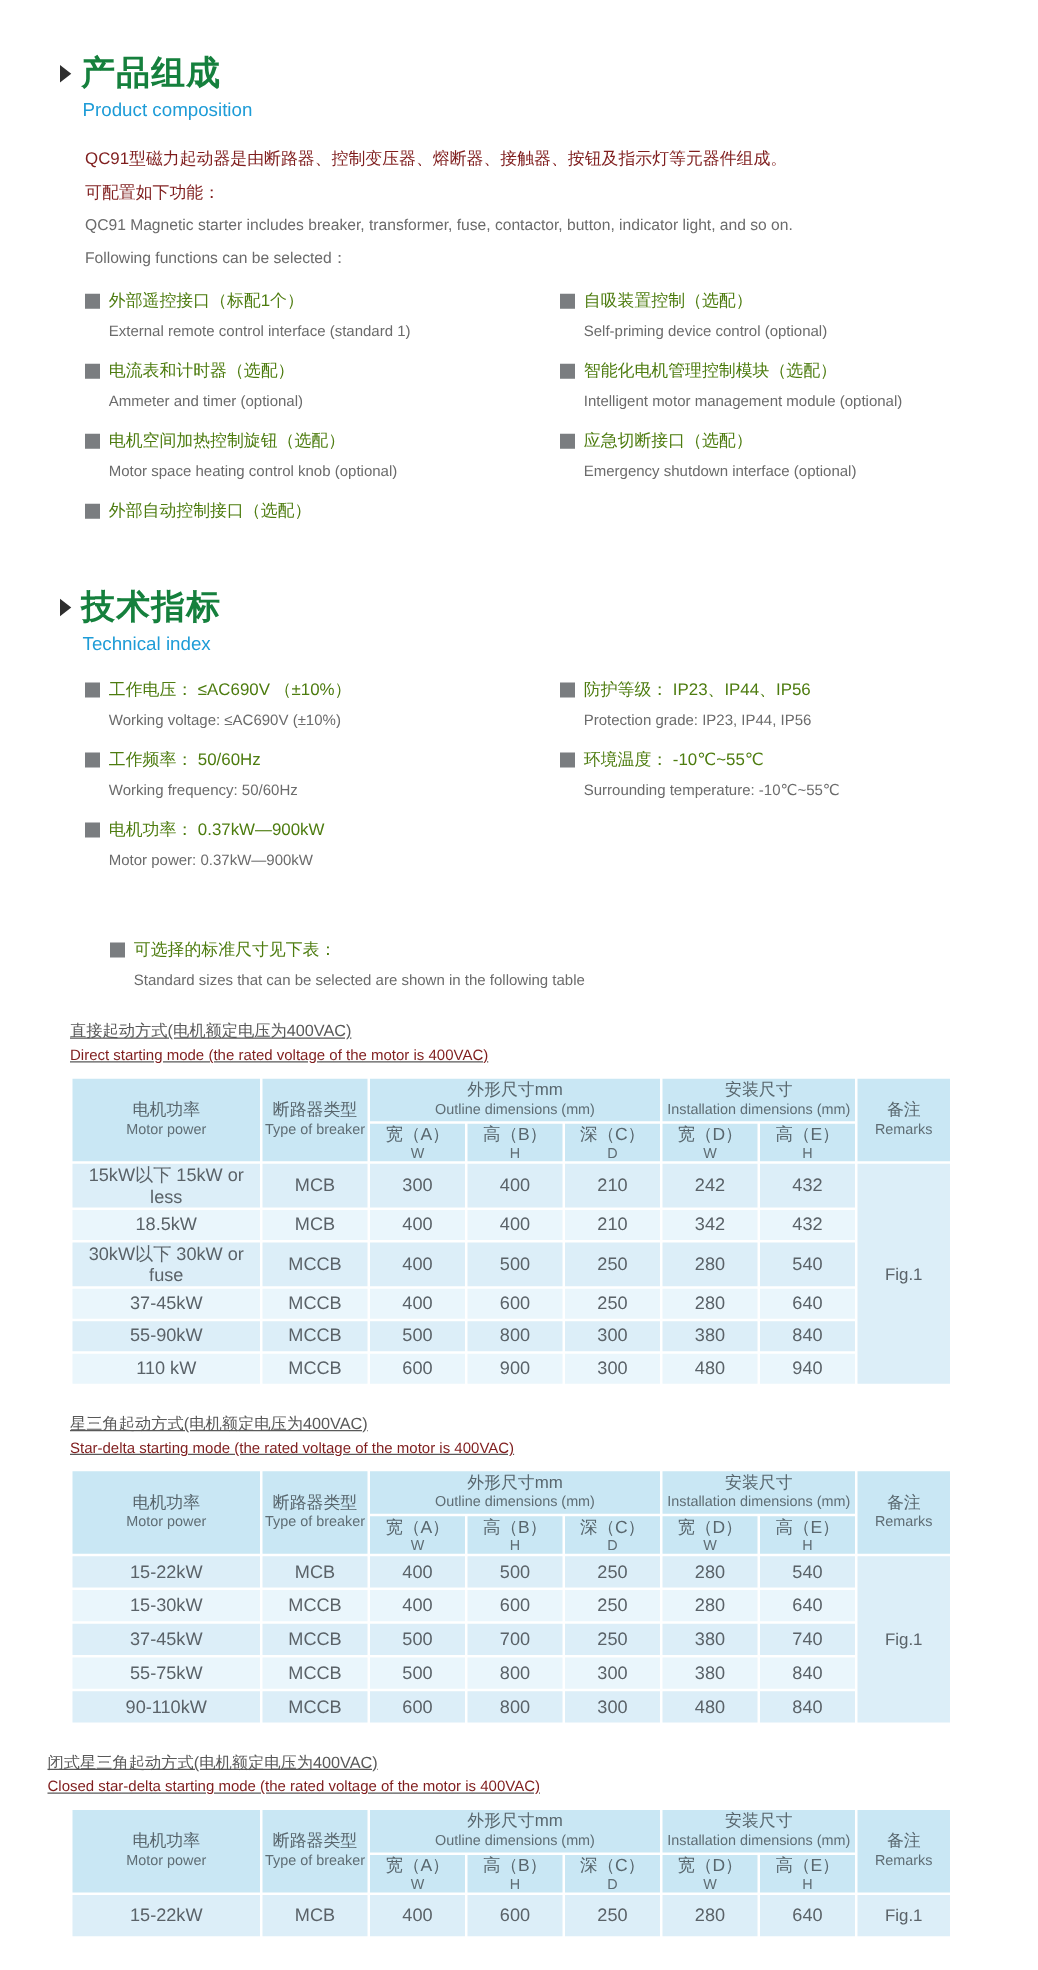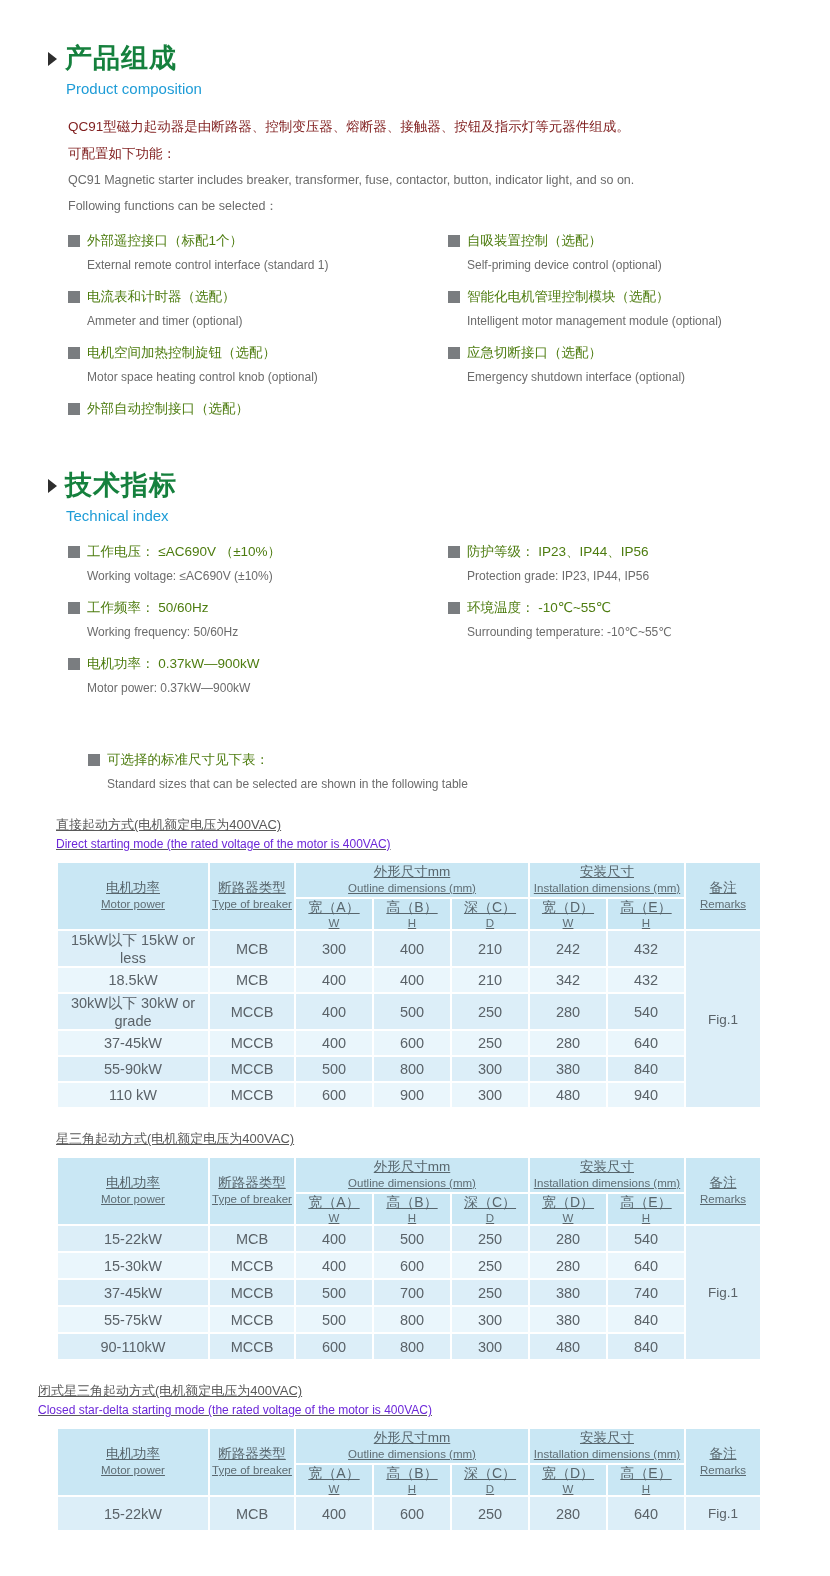--- a/index.html
+++ b/index.html
@@ -36,28 +36,28 @@
 
   
   .note { margin:40px 0 0 40px; }
   .note .item-cn { font-size:13.5px; }
   .note .item-en { font-size:12px; }
 
   
   .tcap { margin:20px 0 0 8px;text-decoration:underline; }
   .tcap.shift { margin-left:-10px; }
   .tcap-cn { font-size:13px; color:#595959; line-height:20px; }
-  .tcap-en { font-size:12px; color:#6d28d9; line-height:19px; }
+  .tcap-en { font-size:12px; color:#7f1d1d; line-height:19px; }
 
   
   .twrap { margin:7px 0 0 8px; }
   table.dim-table { border-collapse:separate; border-spacing:2px; table-layout:fixed; }
   .dim-table th, .dim-table td { text-align:center; vertical-align:middle; font-weight:normal; }
   .dim-table thead th { background:#c9e7f4; color:#58666d; }
-  .dim-table thead tr th { height:20px;text-decoration:underline; }
+  .dim-table thead tr th { height:20px; }
   .hmain { font-size:13.5px; line-height:17px; }
   .hgroup { font-size:13.5px; line-height:17px; }
   .hsub { font-size:14px; }
   .en, .en2 { display:block; font-size:11.5px; color:#5f6d74; }
   .dim-table tbody td { font-size:14.5px; color:#5a6268; }
   .dim-table tbody tr:nth-child(odd) td { background:#dceef8; }
   .dim-table tbody tr:nth-child(even) td { background:#eaf6fc; }
   .dim-table td.remark { background:#e2f1f9; font-size:13.5px; color:#5a6268; }
   [data-table="0"] tbody td { height:24px; }
   [data-table="1"] tbody td { height:25px; }
@@ -244,21 +244,21 @@
           <tr>
             <td>18.5kW</td>
             <td>MCB</td>
             <td>400</td>
             <td>400</td>
             <td>210</td>
             <td>342</td>
             <td>432</td>
           </tr>
           <tr>
-            <td>30kW以下 30kW or grade</td>
+            <td>30kW以下 30kW or fuse</td>
             <td>MCCB</td>
             <td>400</td>
             <td>500</td>
             <td>250</td>
             <td>280</td>
             <td>540</td>
           </tr>
           <tr>
             <td>37-45kW</td>
             <td>MCCB</td>
@@ -285,20 +285,21 @@
             <td>300</td>
             <td>480</td>
             <td>940</td>
           </tr>
         </tbody>
       </table>
     </div>
 
   <div class="tcap">
     <div class="tcap-cn">星三角起动方式(电机额定电压为400VAC)</div>
+    <div class="tcap-en">Star-delta starting mode (the rated voltage of the motor is 400VAC)</div>
   </div>
   <div class="twrap" data-table="1">
       <table class="dim-table">
         <colgroup>
           <col style="width:150px">
           <col style="width:84px">
           <col style="width:76px">
           <col style="width:76px">
           <col style="width:76px">
           <col style="width:76px">

